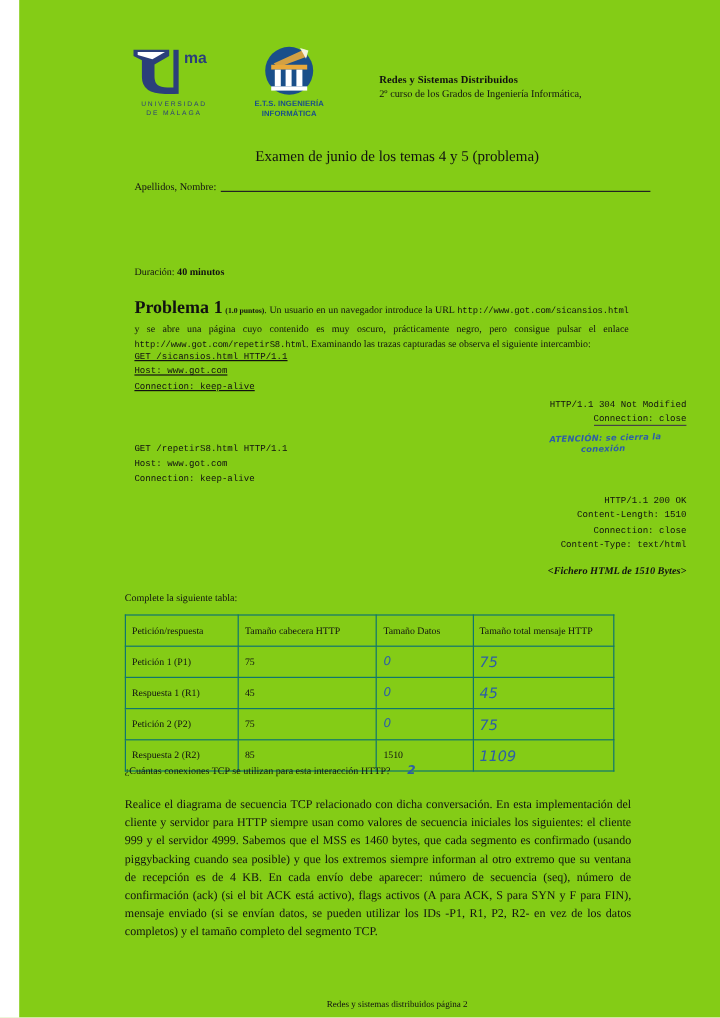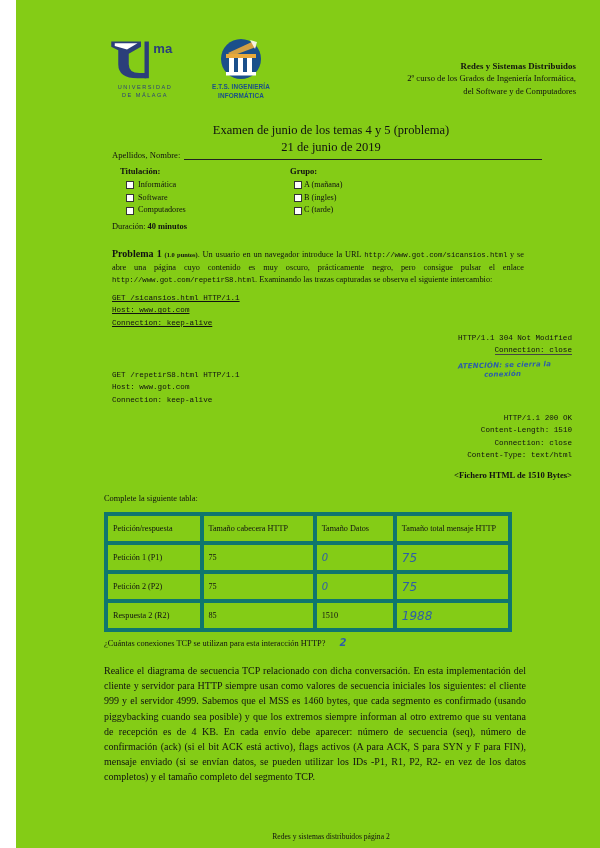--- a/index.html
+++ b/index.html
@@ -62,21 +62,21 @@
     line-height: 1.35;
     margin-top: 3px;
     letter-spacing: .1px;
   }
   .etsi-text .l2 { color: #1a4f8a; }
 
   .course-block {
     position: absolute;
     left: 300px; top: 22px;
     width: 260px;
-    text-align: right;
+    text-align: left;
     font-size: 8.6px;
     line-height: 1.42;
   }
   .course-block .t1 { font-weight: bold; font-size: 8.8px; letter-spacing: .1px;}
 
   .exam-title {
     position: absolute;
     left: 100px; top: 122px;
     width: 430px;
     text-align: center;
@@ -134,21 +134,21 @@
 
   
   .problema {
     position: absolute;
     left: 96px; top: 246px;
     width: 412px;
     font-size: 8.3px;
     line-height: 1.52;
     text-align: justify;
   }
-  .problema .ptitle { font-weight: bold; font-size: 10px; }
+  .problema .ptitle { font-weight: bold; font-size: 15px; }
   .problema .pts { font-weight: bold; font-size: 6.4px; }
   .mono {
     font-family: "Liberation Mono", monospace;
     font-size: 7.4px;
     letter-spacing: -.1px;
     margin-top: 12px;
   }
 
   
   .trace {
@@ -185,38 +185,39 @@
     line-height: 1.35;
     transform: rotate(-1.5deg);
     width: 110px;
   }
   .note-atencion .l2 { padding-left: 26px; display: block; }
 
   .fichero {
     position: absolute;
     right: 44px; top: 470px;
     font-size: 8.6px;
+    font-style: italic;
     font-weight: bold;
   }
 
   
   .complete-label {
     position: absolute;
     left: 88px; top: 494px;
     font-size: 8.4px;
   }
   table.t {
     position: absolute;
     left: 88px; top: 512px;
     width: 408px;
     border-collapse: collapse;
     font-size: 8.2px;
   }
   table.t th, table.t td {
-    border: 4px solid #0f766e;
+    border: 1px solid #0f766e;
     padding: 5px 5px;
     text-align: left;
     font-weight: normal;
     vertical-align: middle;
     height: 15px;
   }
   table.t th { font-size: 8.2px; }
   table.t td.c1 { width: 88px; }
   table.t td.c2 { width: 120px; }
   table.t td.c3 { width: 78px; }
@@ -299,67 +300,35 @@
         <div class="etsi-text">
           <div>E.T.S. INGENIERÍA</div>
           <div class="l2">INFORMÁTICA</div>
         </div>
       </div>
     </div>
 
     <div class="course-block">
       <div class="t1">Redes y Sistemas Distribuidos</div>
       <div>2º curso de los Grados de Ingeniería Informática,</div>
-      <div>del Software y de Computadores</div>
     </div>
   </div>
 
   <div class="exam-title">
     <div>Examen de junio de los temas 4 y 5  (problema)</div>
-    <div>21 de junio de 2019</div>
   </div>
 
   <div class="ident">
     <div class="name-row">
       <span class="name-label">Apellidos, Nombre:</span>
       <span class="name-rule"></span>
     </div>
 
     <div class="cols">
-      <div class="col-tit">
-        <div class="col-head">Titulación:</div>
-        <div class="cb-row">
-          <span class="checkbox"></span>
-          <span>Informática</span>
-        </div>
-        <div class="cb-row">
-          <span class="checkbox"></span>
-          <span>Software</span>
-        </div>
-        <div class="cb-row">
-          <span class="checkbox"></span>
-          <span>Computadores</span>
-        </div>
-      </div>
-
-      <div class="col-grp">
-        <div class="col-head">Grupo:</div>
-        <div class="cb-row tight">
-          <span class="checkbox"></span>
-          <span>A (mañana)</span>
-        </div>
-        <div class="cb-row tight">
-          <span class="checkbox"></span>
-          <span>B (ingles)</span>
-        </div>
-        <div class="cb-row tight">
-          <span class="checkbox"></span>
-          <span>C (tarde)</span>
-        </div>
-      </div>
+
     </div>
   </div>
 
   <div class="duracion">
     <span>Duración:</span>
     <b>40 minutos</b>
   </div>
 
   <div class="problema">
     <span class="ptitle">Problema 1</span>
@@ -397,30 +366,36 @@
       </tr>
     </thead>
     <tbody>
       <tr>
         <td class="c1">Petición 1 (P1)</td>
         <td class="c2">75</td>
         <td class="c3 hcell">0</td>
         <td class="c4 hcell big">75</td>
       </tr>
       <tr>
+        <td class="c1">Respuesta 1 (R1)</td>
+        <td class="c2">45</td>
+        <td class="c3 hcell">0</td>
+        <td class="c4 hcell big">45</td>
+      </tr>
+      <tr>
         <td class="c1">Petición 2 (P2)</td>
         <td class="c2">75</td>
         <td class="c3 hcell">0</td>
         <td class="c4 hcell big">75</td>
       </tr>
       <tr>
         <td class="c1">Respuesta 2 (R2)</td>
         <td class="c2">85</td>
         <td class="c3">1510</td>
-        <td class="c4 hcell big">1988</td>
+        <td class="c4 hcell big">1109</td>
       </tr>
     </tbody>
   </table>
 
   <div class="q-tcp">
     <span>¿Cuántas conexiones TCP se utilizan para esta interacción HTTP?</span><span class="ans">2</span>
   </div>
 
   <div class="para2">Realice el diagrama de secuencia TCP relacionado con dicha conversación. En esta implementación del cliente y servidor para HTTP siempre usan como valores de secuencia iniciales los siguientes: el cliente 999 y el servidor 4999. Sabemos que el MSS es 1460 bytes, que cada segmento es confirmado (usando piggybacking cuando sea posible) y que los extremos siempre informan al otro extremo que su ventana de recepción es de 4 KB. En cada envío debe aparecer: número de secuencia (seq), número de confirmación (ack) (si el bit ACK está activo), flags activos (A para ACK, S para SYN y F para FIN), mensaje enviado (si se envían datos, se pueden utilizar los IDs -P1, R1, P2, R2- en vez de los datos completos) y el tamaño completo del segmento TCP.</div>
 

